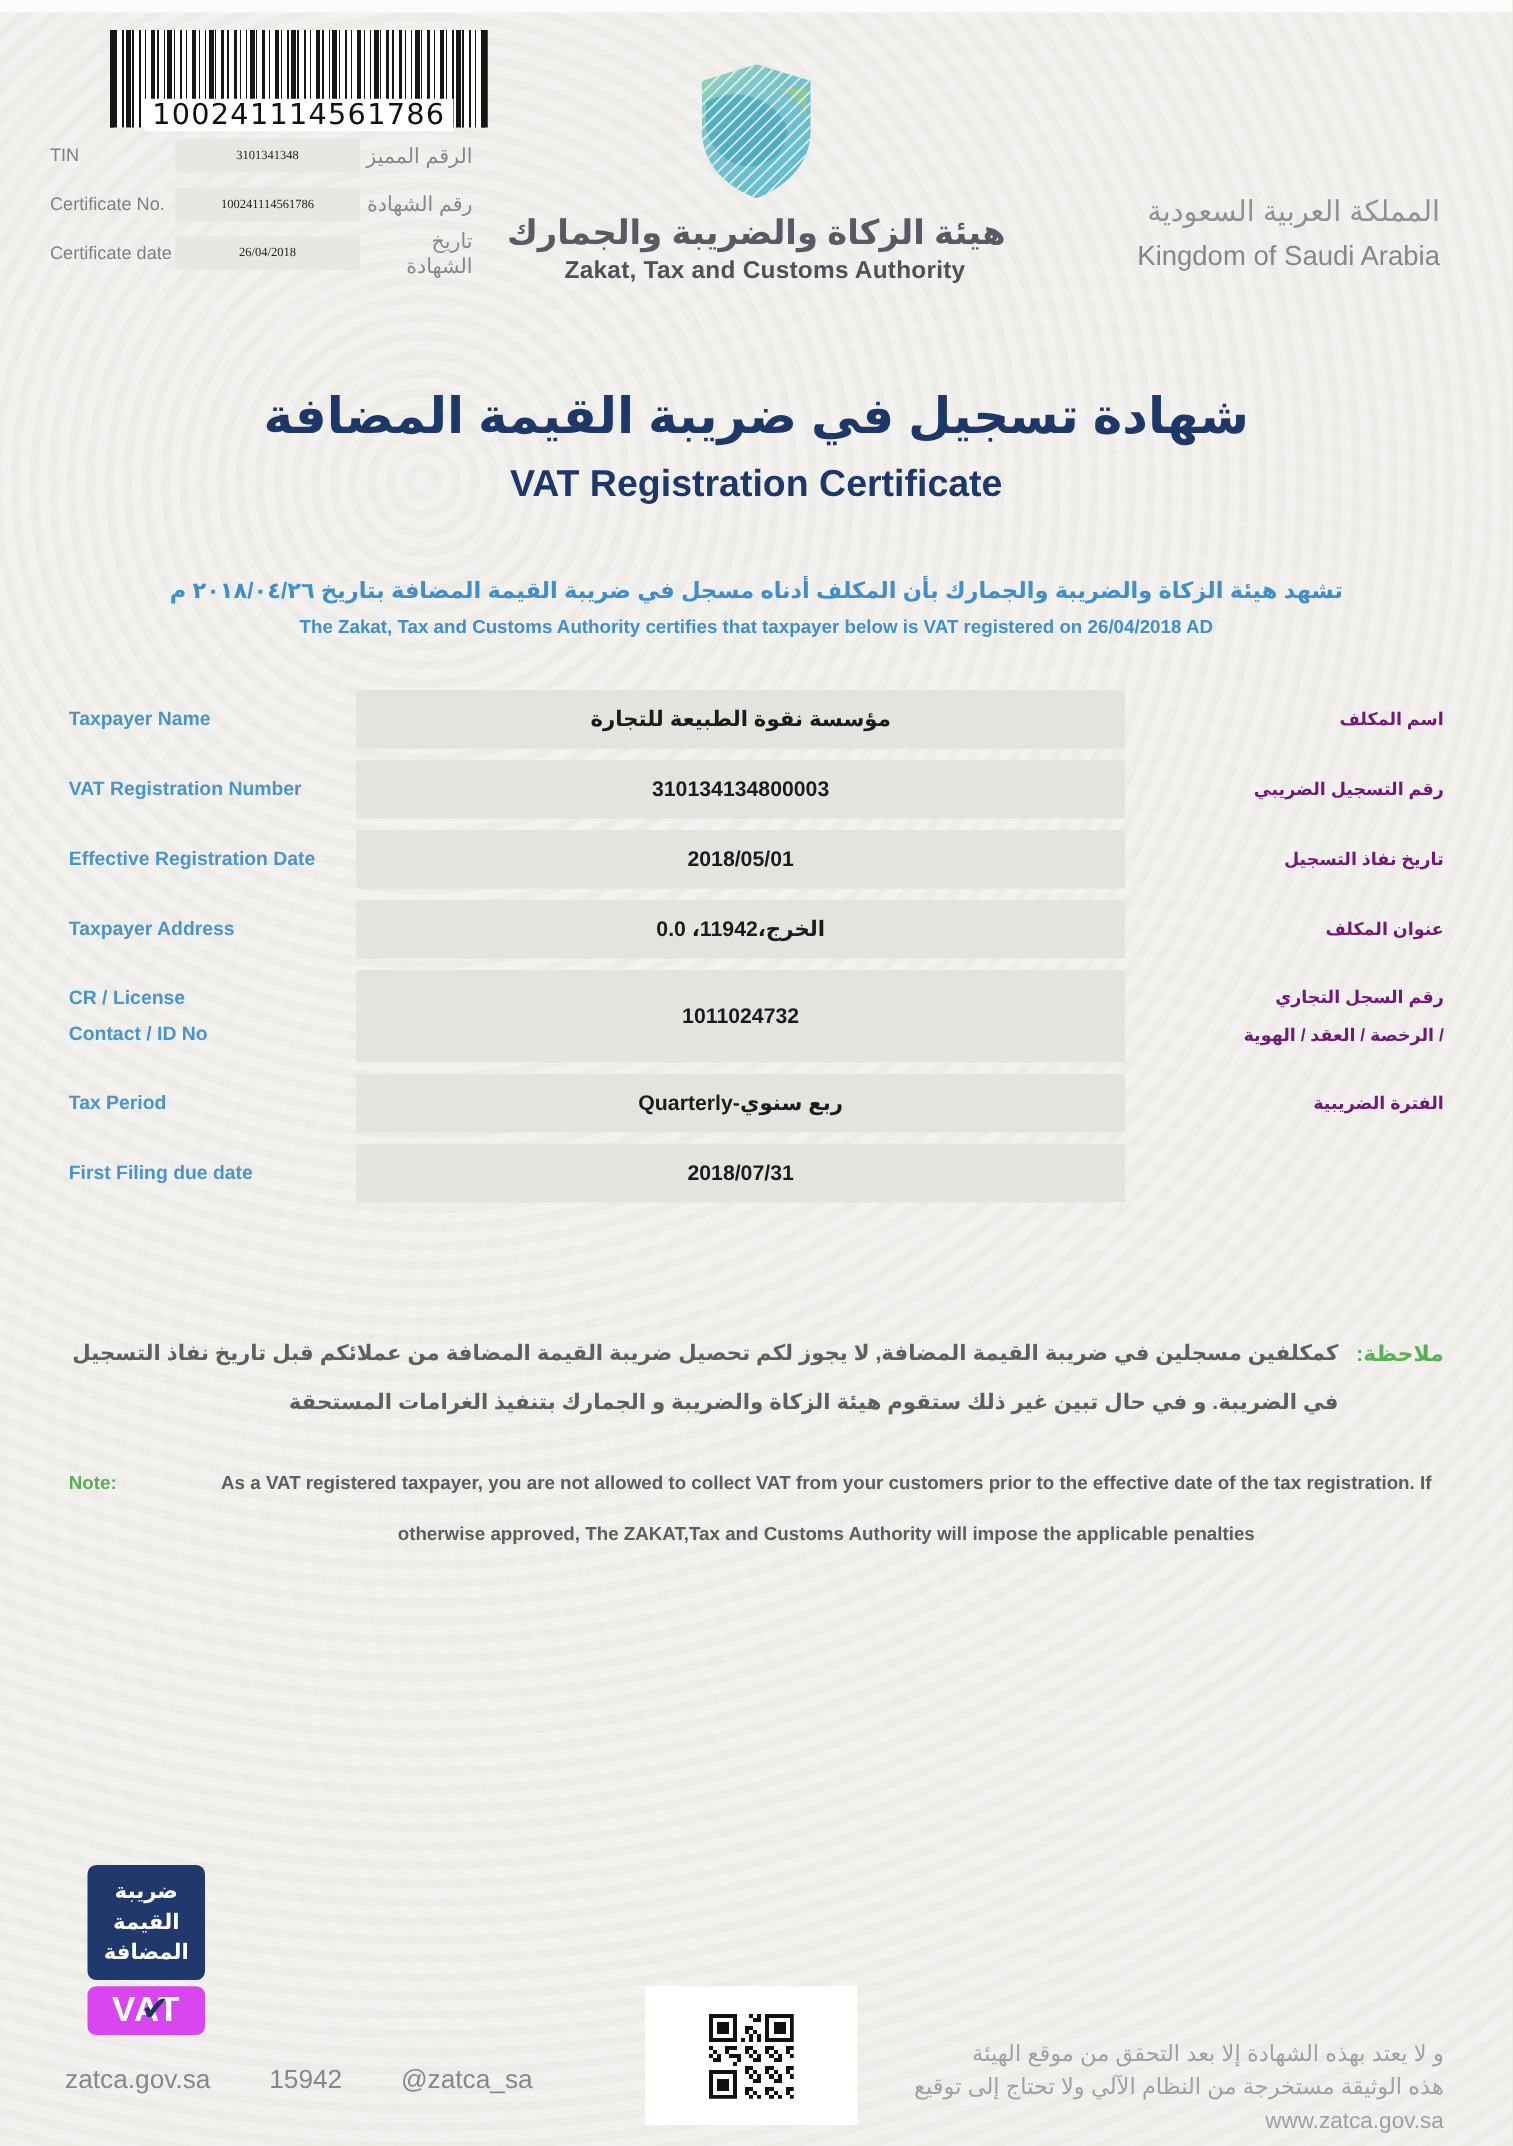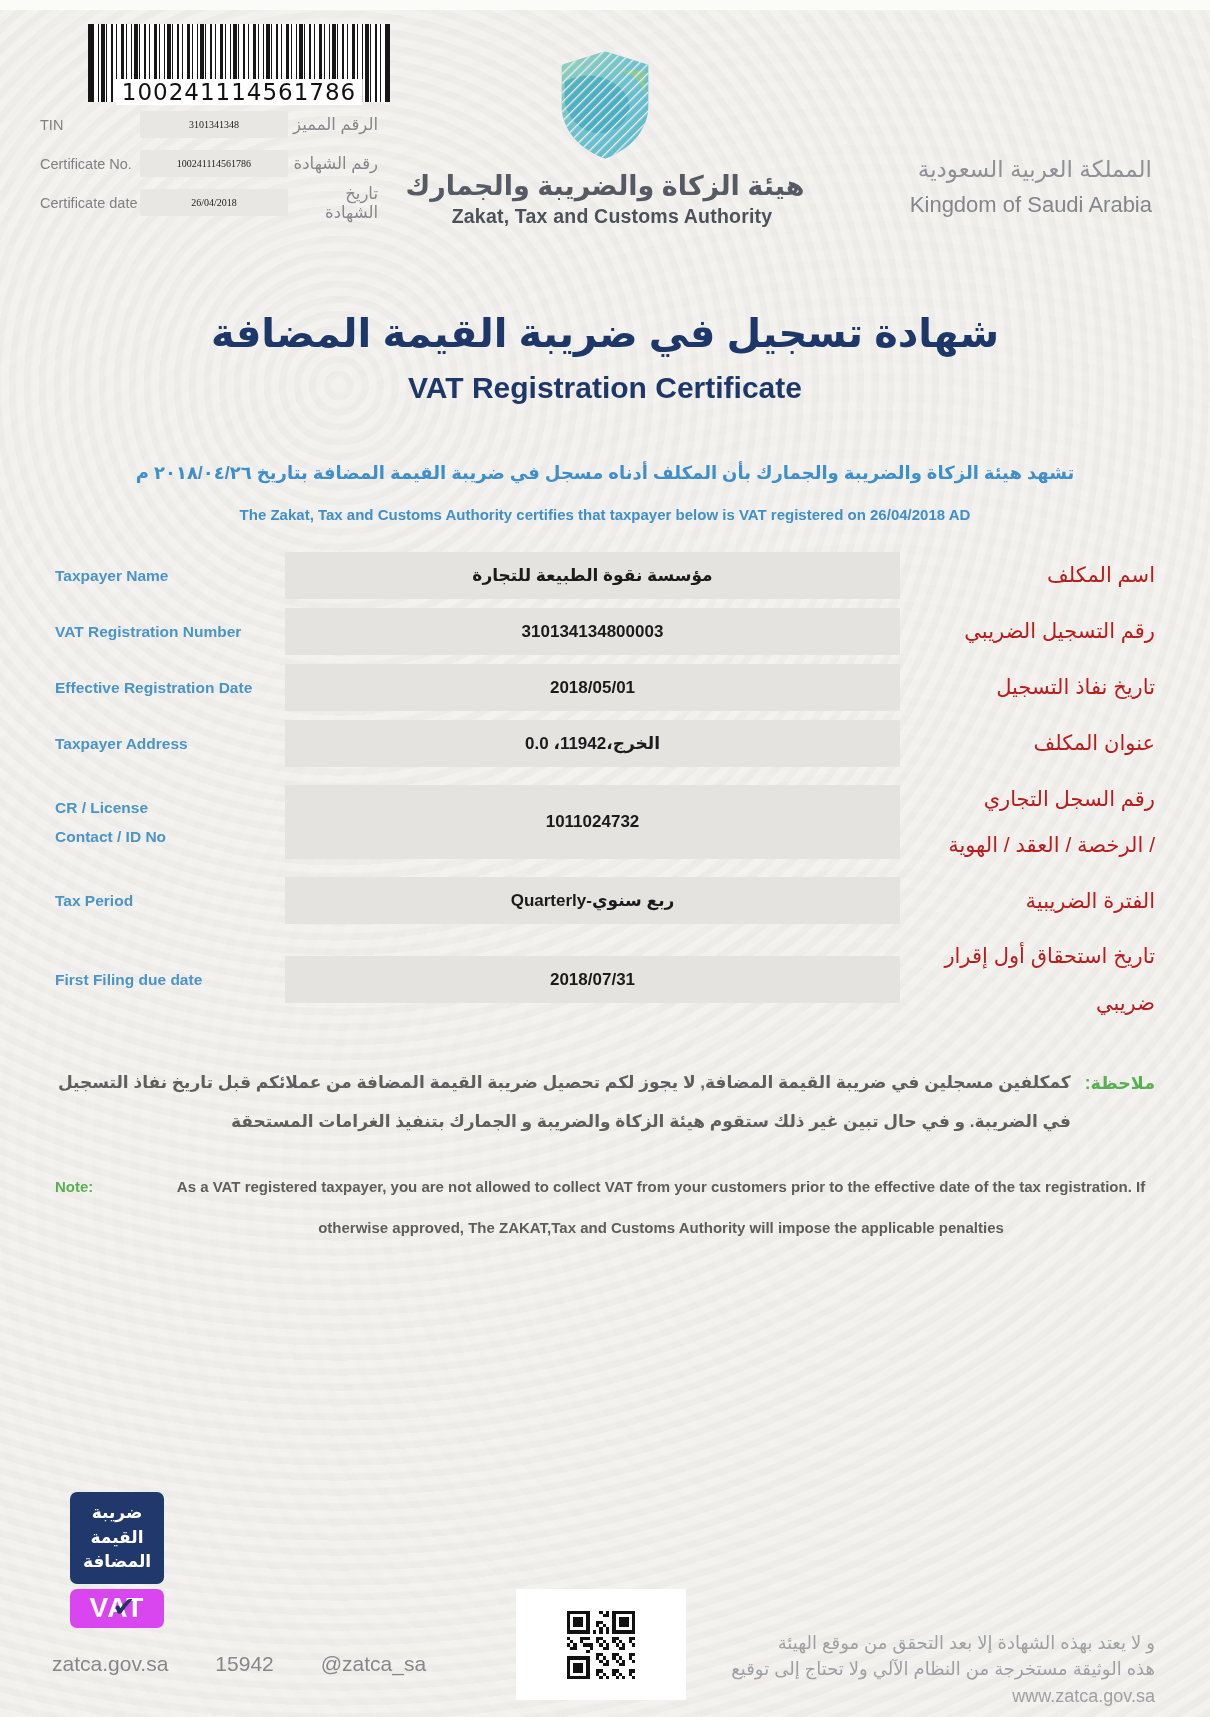--- a/index.html
+++ b/index.html
@@ -63,33 +63,33 @@
   .ksa-en{font-size:22px;color:#83868c;}
 
   
   .title-block{position:absolute;left:0;right:0;top:300px;text-align:center;}
   .title-ar{font-size:40px;font-weight:bold;color:#1d3868;direction:rtl;}
   .title-en{font-size:30px;font-weight:bold;color:#1d3868;margin-top:15px;}
 
   
   .statement{position:absolute;left:0;right:0;top:452px;text-align:center;}
   .st-ar{font-size:18px;font-weight:bold;color:#3f8fca;direction:rtl;}
-  .st-en{font-size:15px;font-weight:bold;color:#3f8fca;margin-top:22px;}
+  .st-en{font-size:15px;font-weight:bold;color:#3f8fca;margin-top:10px;}
 
   
   .form{position:absolute;left:55px;right:55px;top:542px;}
   .form-row{display:grid;grid-template-columns:230px 615px 1fr;align-items:center;margin-bottom:9px;}
   .label-en{color:#4a94c8;font-weight:bold;font-size:15.5px;white-space:pre-line;line-height:1.9;}
   .value-box{
     height:47px;background:#e5e3e0;display:flex;align-items:center;justify-content:center;
     font-weight:bold;font-size:17px;color:#1b1b1b;border-radius:1px;
   }
   .row-tall .value-box{height:74px;}
   .label-ar{
-    color:#b91c1c;font-weight:normal;font-size:21px;text-align:right;direction:rtl;
+    color:#701a75;font-weight:bold;font-size:14px;text-align:right;direction:rtl;
     white-space:pre-line;line-height:2.2;
   }
   .value-rtl{direction:rtl;}
 
   
   .notes{position:absolute;left:55px;right:55px;top:1053px;}
   .note-ar-row{direction:rtl;display:flex;gap:14px;align-items:flex-start;}
   .note-label-ar{color:#59b052;font-weight:bold;font-size:17.5px;line-height:2.3;white-space:nowrap;}
   .note-text-ar{flex:1;color:#5f5f5f;font-weight:bold;font-size:17px;line-height:2.3;text-align:right;}
   .note-en-row{display:flex;gap:12px;margin-top:26px;align-items:flex-start;}
@@ -220,22 +220,20 @@
 
     <div class="form-row">
       <span class="label-en">Tax Period</span>
       <span class="value-box value-rtl">ربع سنوي-Quarterly</span>
       <span class="label-ar">الفترة الضريبية</span>
     </div>
 
     <div class="form-row">
       <span class="label-en">First Filing due date</span>
       <span class="value-box">2018/07/31</span>
-      <span class="label-ar">تاريخ استحقاق أول إقرار
-ضريبي</span>
     </div>
 
   </div>
 
   <div class="notes">
     <div class="note-ar-row">
       <span class="note-label-ar">ملاحظة:</span>
       <span class="note-text-ar">كمكلفين مسجلين في ضريبة القيمة المضافة, لا يجوز لكم تحصيل ضريبة القيمة المضافة من عملائكم قبل تاريخ نفاذ التسجيل في الضريبة. و في حال تبين غير ذلك ستقوم هيئة الزكاة والضريبة و الجمارك بتنفيذ الغرامات المستحقة</span>
     </div>
     <div class="note-en-row">

